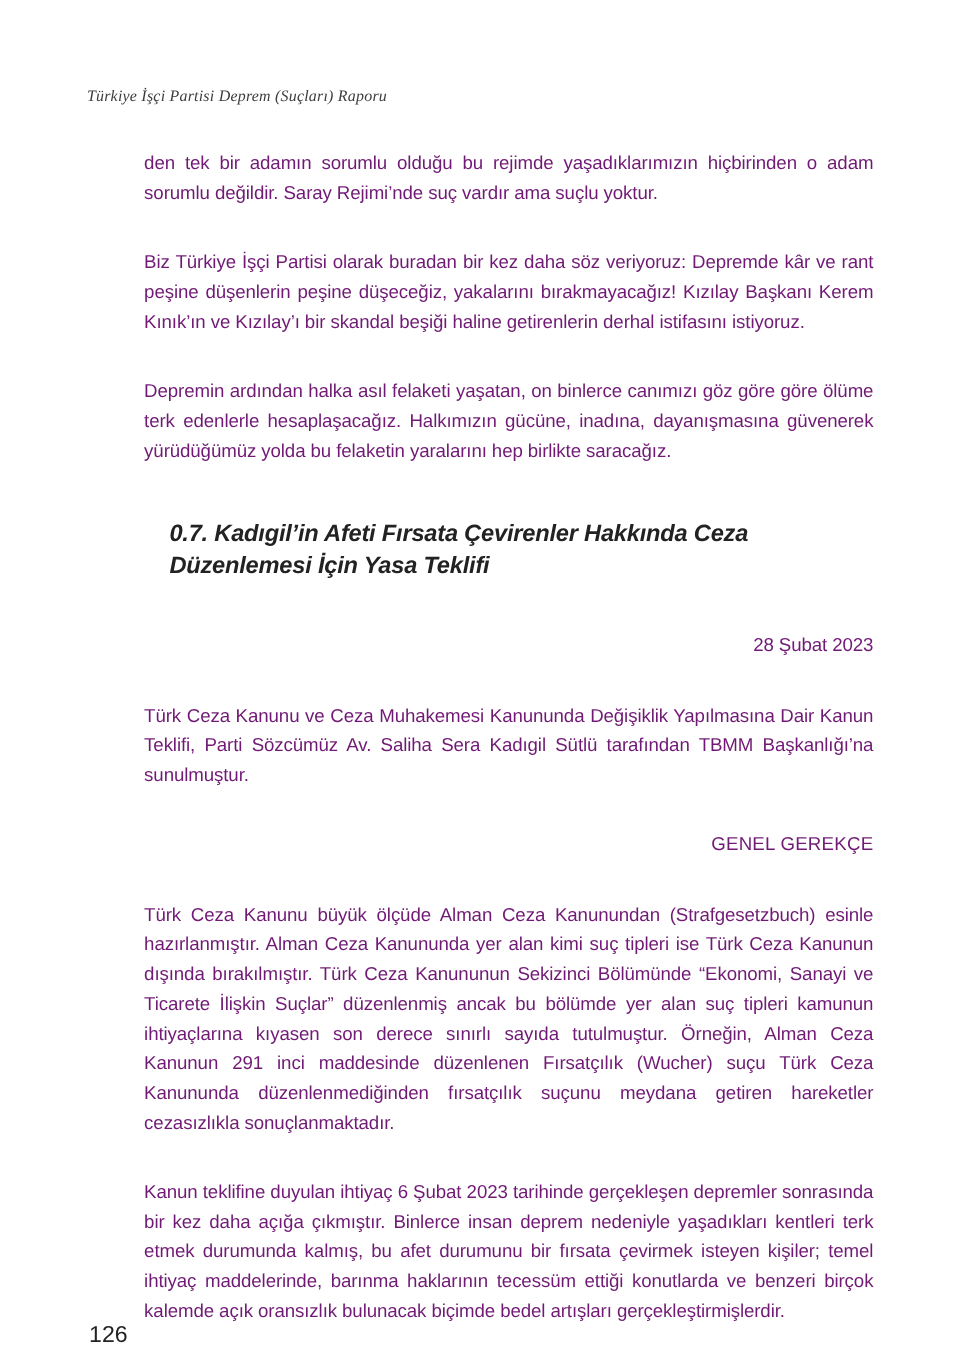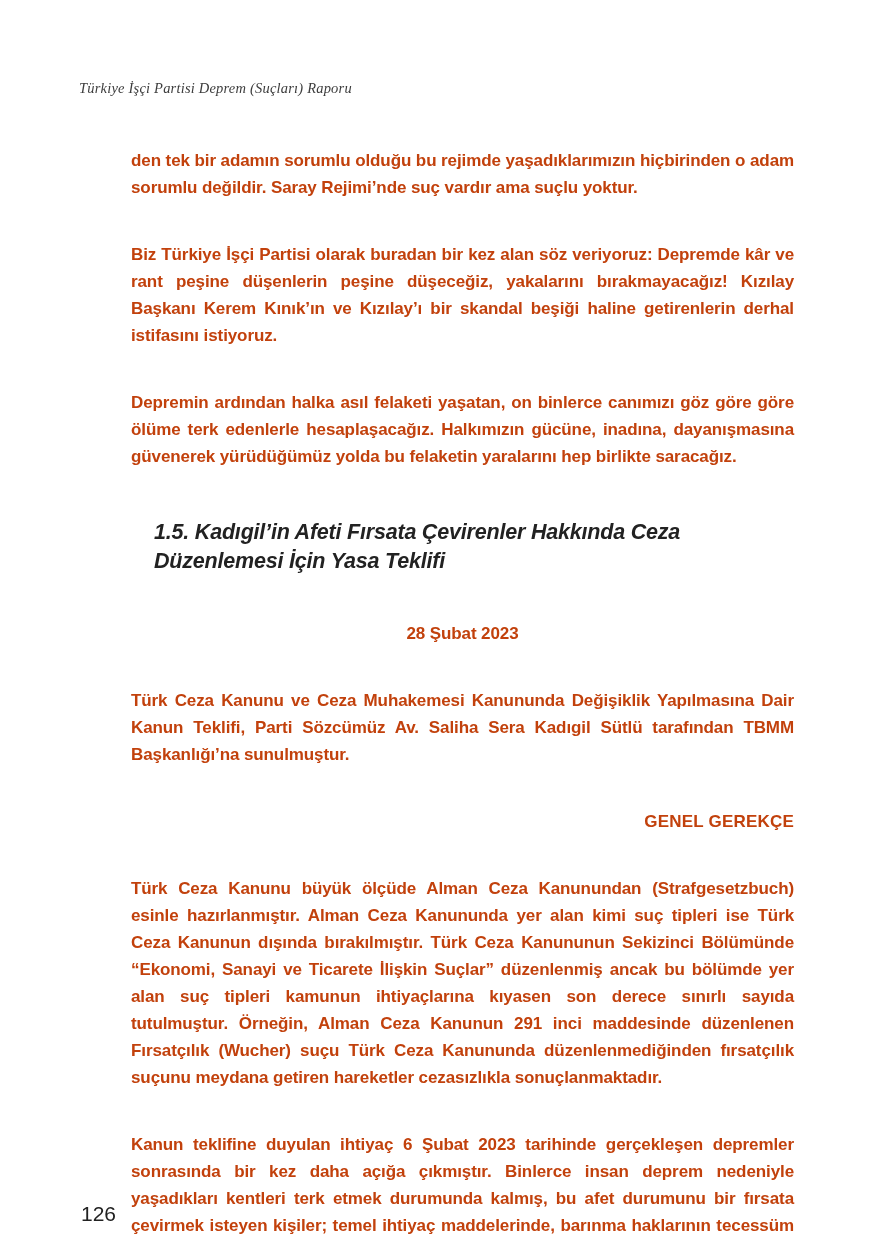--- a/index.html
+++ b/index.html
@@ -24,42 +24,41 @@
   }
   .content {
     position: absolute;
     top: 83px;
     left: 83px;
     width: 711px;
   }
   p.body {
     font-size: 17px;
     line-height: 27px;
-    color: #c2410c;
+    color: #701a75;
     text-align: justify;
     letter-spacing: -0.1px;
-    margin: 16px 0 12px 0;
+    margin: 4px 0 12px 0;
     hyphens: auto;
-    font-weight: bold;
     -webkit-hyphens: auto;
   }
   p.last-flush { text-align: left; }
   h2.section-heading {
     font-family: "Liberation Sans", "DejaVu Sans", sans-serif;
     font-style: italic;
     font-weight: bold;
     font-size: 21.5px;
     line-height: 29px;
     color: #222222;
     margin: 24px 0 20px 23px;
     width: 640px;
     letter-spacing: -0.2px;
   }
   p.date-line {
-    text-align: center;
+    text-align: right;
     margin-bottom: 13px;
   }
   p.subheading {
     text-align: right;
     margin-bottom: 13px;
     letter-spacing: 0.2px;
   }
   .page-number {
     position: absolute;
     left: 45px;
@@ -73,26 +72,26 @@
 <body>
 
 <div class="page">
 
   <div class="running-header">Türkiye İşçi Partisi Deprem (Suçları) Raporu</div>
 
   <div class="content">
 
     <p class="body">den tek bir adamın sorumlu olduğu bu rejimde yaşadıklarımızın hiçbirinden o adam sorumlu değildir. Saray Rejimi’nde suç vardır ama suçlu yoktur.</p>
 
-    <p class="body">Biz Türkiye İşçi Partisi olarak buradan bir kez alan söz veriyoruz: Depremde kâr ve rant peşine düşenlerin peşine düşeceğiz, yakalarını bırakmayacağız! Kızılay Başkanı Kerem Kınık’ın ve Kızılay’ı bir skandal beşiği haline getirenlerin derhal istifasını istiyoruz.</p>
+    <p class="body">Biz Türkiye İşçi Partisi olarak buradan bir kez daha söz veriyoruz: Depremde kâr ve rant peşine düşenlerin peşine düşeceğiz, yakalarını bırakmayacağız! Kızılay Başkanı Kerem Kınık’ın ve Kızılay’ı bir skandal beşiği haline getirenlerin derhal istifasını istiyoruz.</p>
 
     <p class="body">Depremin ardından halka asıl felaketi yaşatan, on binlerce canımızı göz göre göre ölüme terk edenlerle hesaplaşacağız. Halkımızın gücüne, inadına, dayanışmasına güvenerek yürüdüğümüz yolda bu felaketin yaralarını hep birlikte saracağız.</p>
 
 
-    <h2 class="section-heading">1.5. Kadıgil’in Afeti Fırsata Çevirenler Hakkında Ceza Düzenlemesi İçin Yasa Teklifi</h2>
+    <h2 class="section-heading">0.7. Kadıgil’in Afeti Fırsata Çevirenler Hakkında Ceza Düzenlemesi İçin Yasa Teklifi</h2>
 
     <p class="body date-line">28 Şubat 2023</p>
 
     <p class="body">Türk Ceza Kanunu ve Ceza Muhakemesi Kanununda Değişiklik Yapılmasına Dair Kanun Teklifi, Parti Sözcümüz Av. Saliha Sera Kadıgil Sütlü tarafından TBMM Başkanlığı’na sunulmuştur.</p>
 
     <p class="body subheading">GENEL GEREKÇE</p>
 
     <p class="body">Türk Ceza Kanunu büyük ölçüde Alman Ceza Kanunundan (Strafgesetzbuch) esinle hazırlanmıştır. Alman Ceza Kanununda yer alan kimi suç tipleri ise Türk Ceza Kanunun dışında bırakılmıştır. Türk Ceza Kanununun Sekizinci Bölümünde “Ekonomi, Sanayi ve Ticarete İlişkin Suçlar” düzenlenmiş ancak bu bölümde yer alan suç tipleri kamunun ihtiyaçlarına kıyasen son derece sınırlı sayıda tutulmuştur. Örneğin, Alman Ceza Kanunun 291 inci maddesinde düzenlenen Fırsatçılık (Wucher) suçu Türk Ceza Kanununda düzenlenmediğinden fırsatçılık suçunu meydana getiren hareketler cezasızlıkla sonuçlanmaktadır.</p>
 
     <p class="body">Kanun teklifine duyulan ihtiyaç 6 Şubat 2023 tarihinde gerçekleşen depremler sonrasında bir kez daha açığa çıkmıştır. Binlerce insan deprem nedeniyle yaşadıkları kentleri terk etmek durumunda kalmış, bu afet durumunu bir fırsata çevirmek isteyen kişiler; temel ihtiyaç maddelerinde, barınma haklarının tecessüm ettiği konutlarda ve benzeri birçok kalemde açık oransızlık bulunacak biçimde bedel artışları gerçekleştirmişlerdir.</p>

